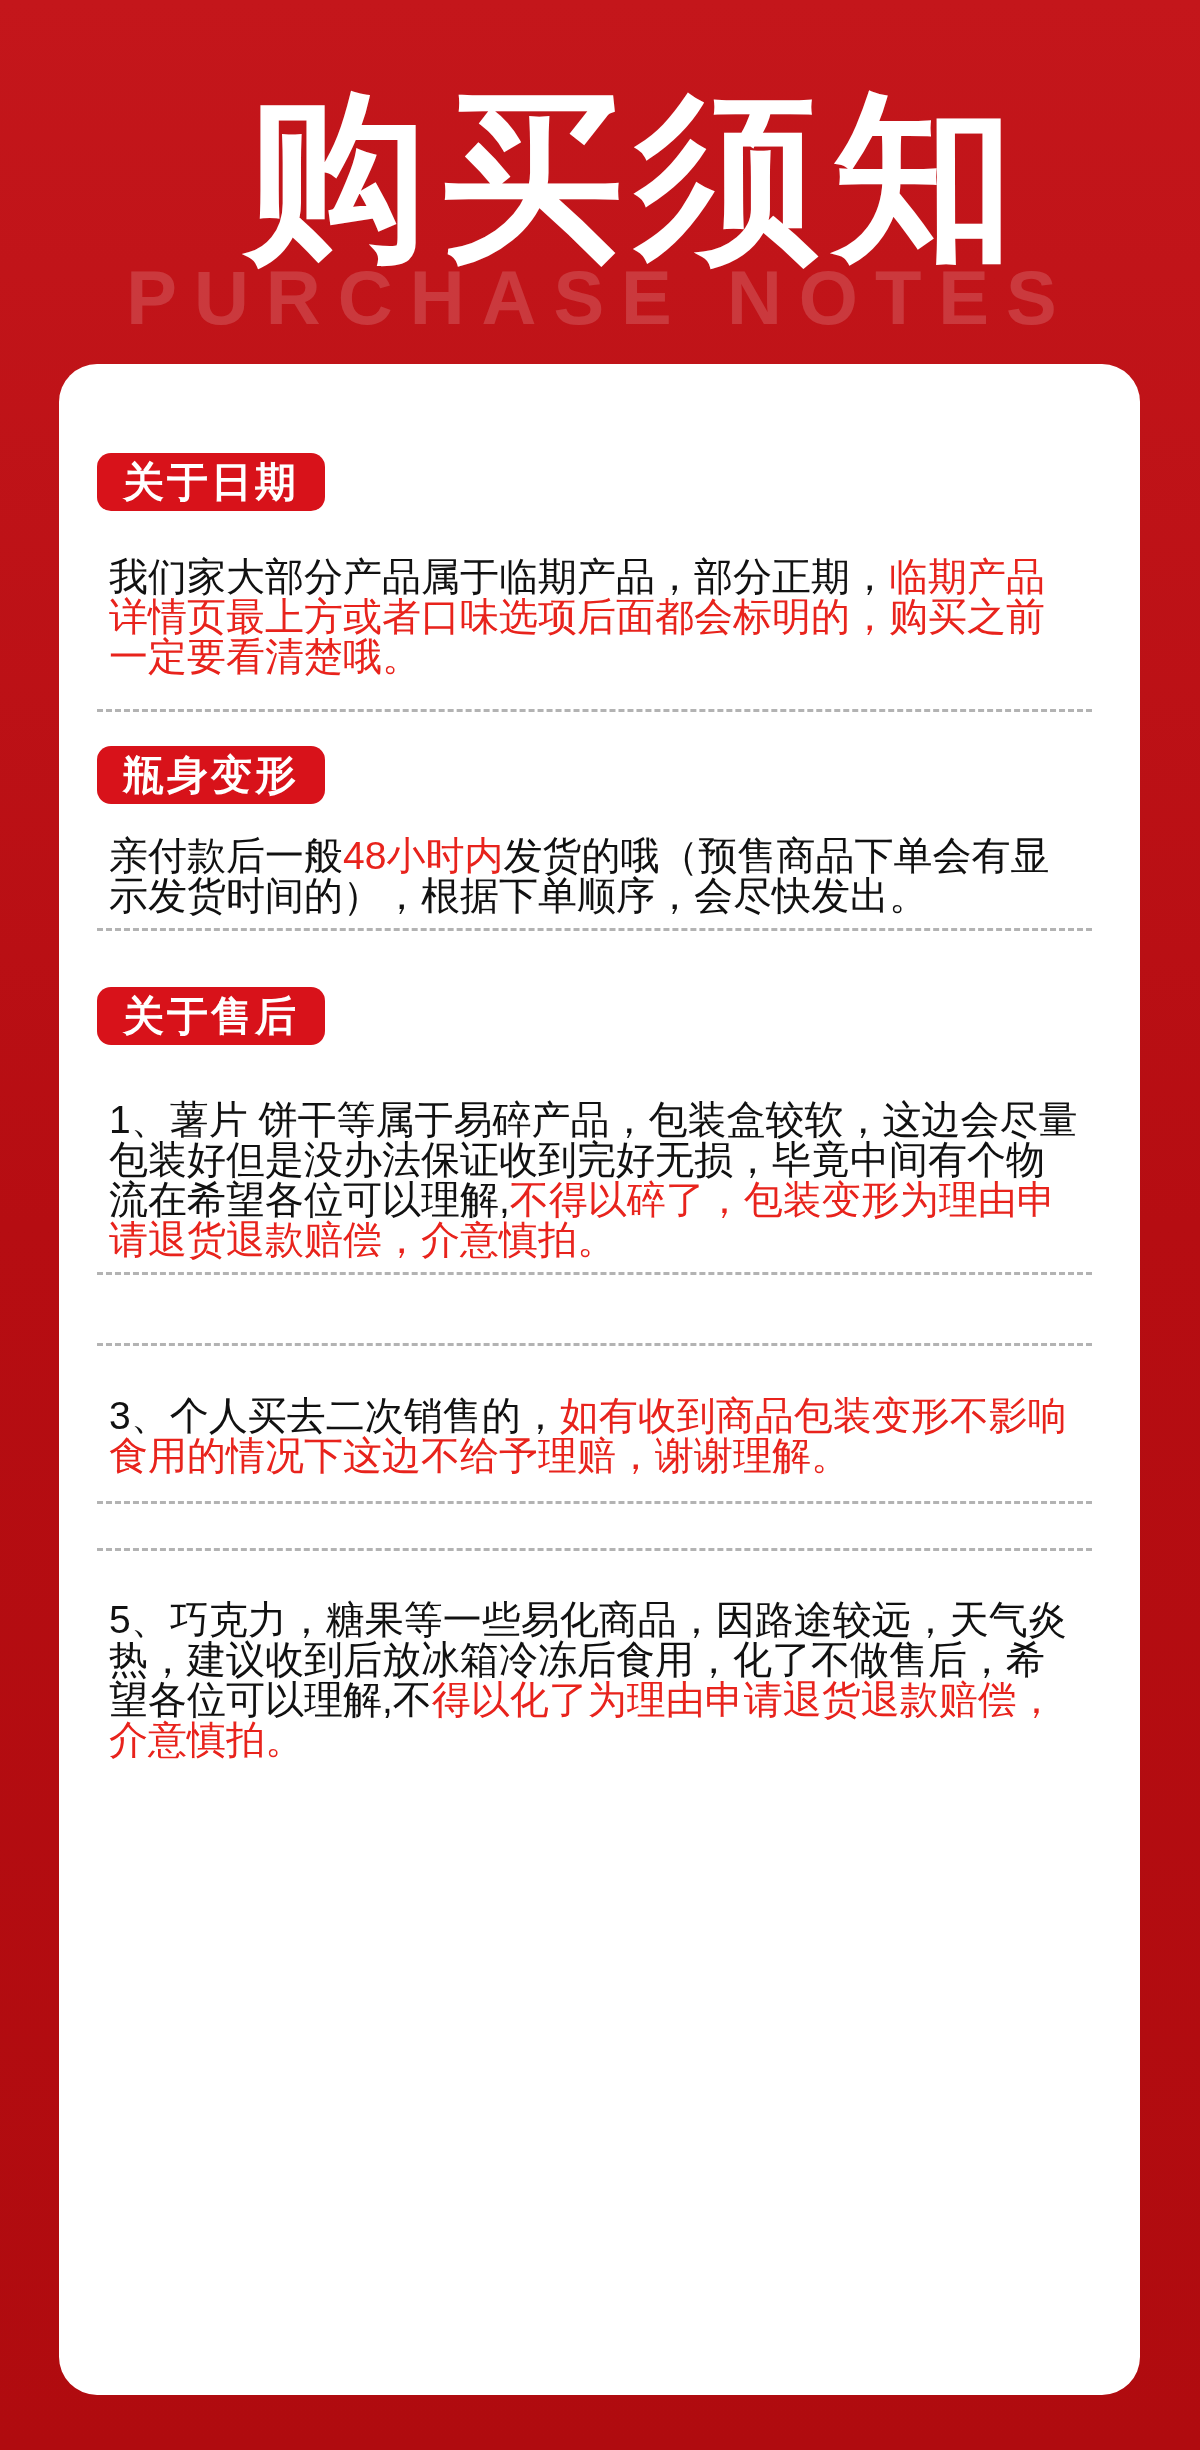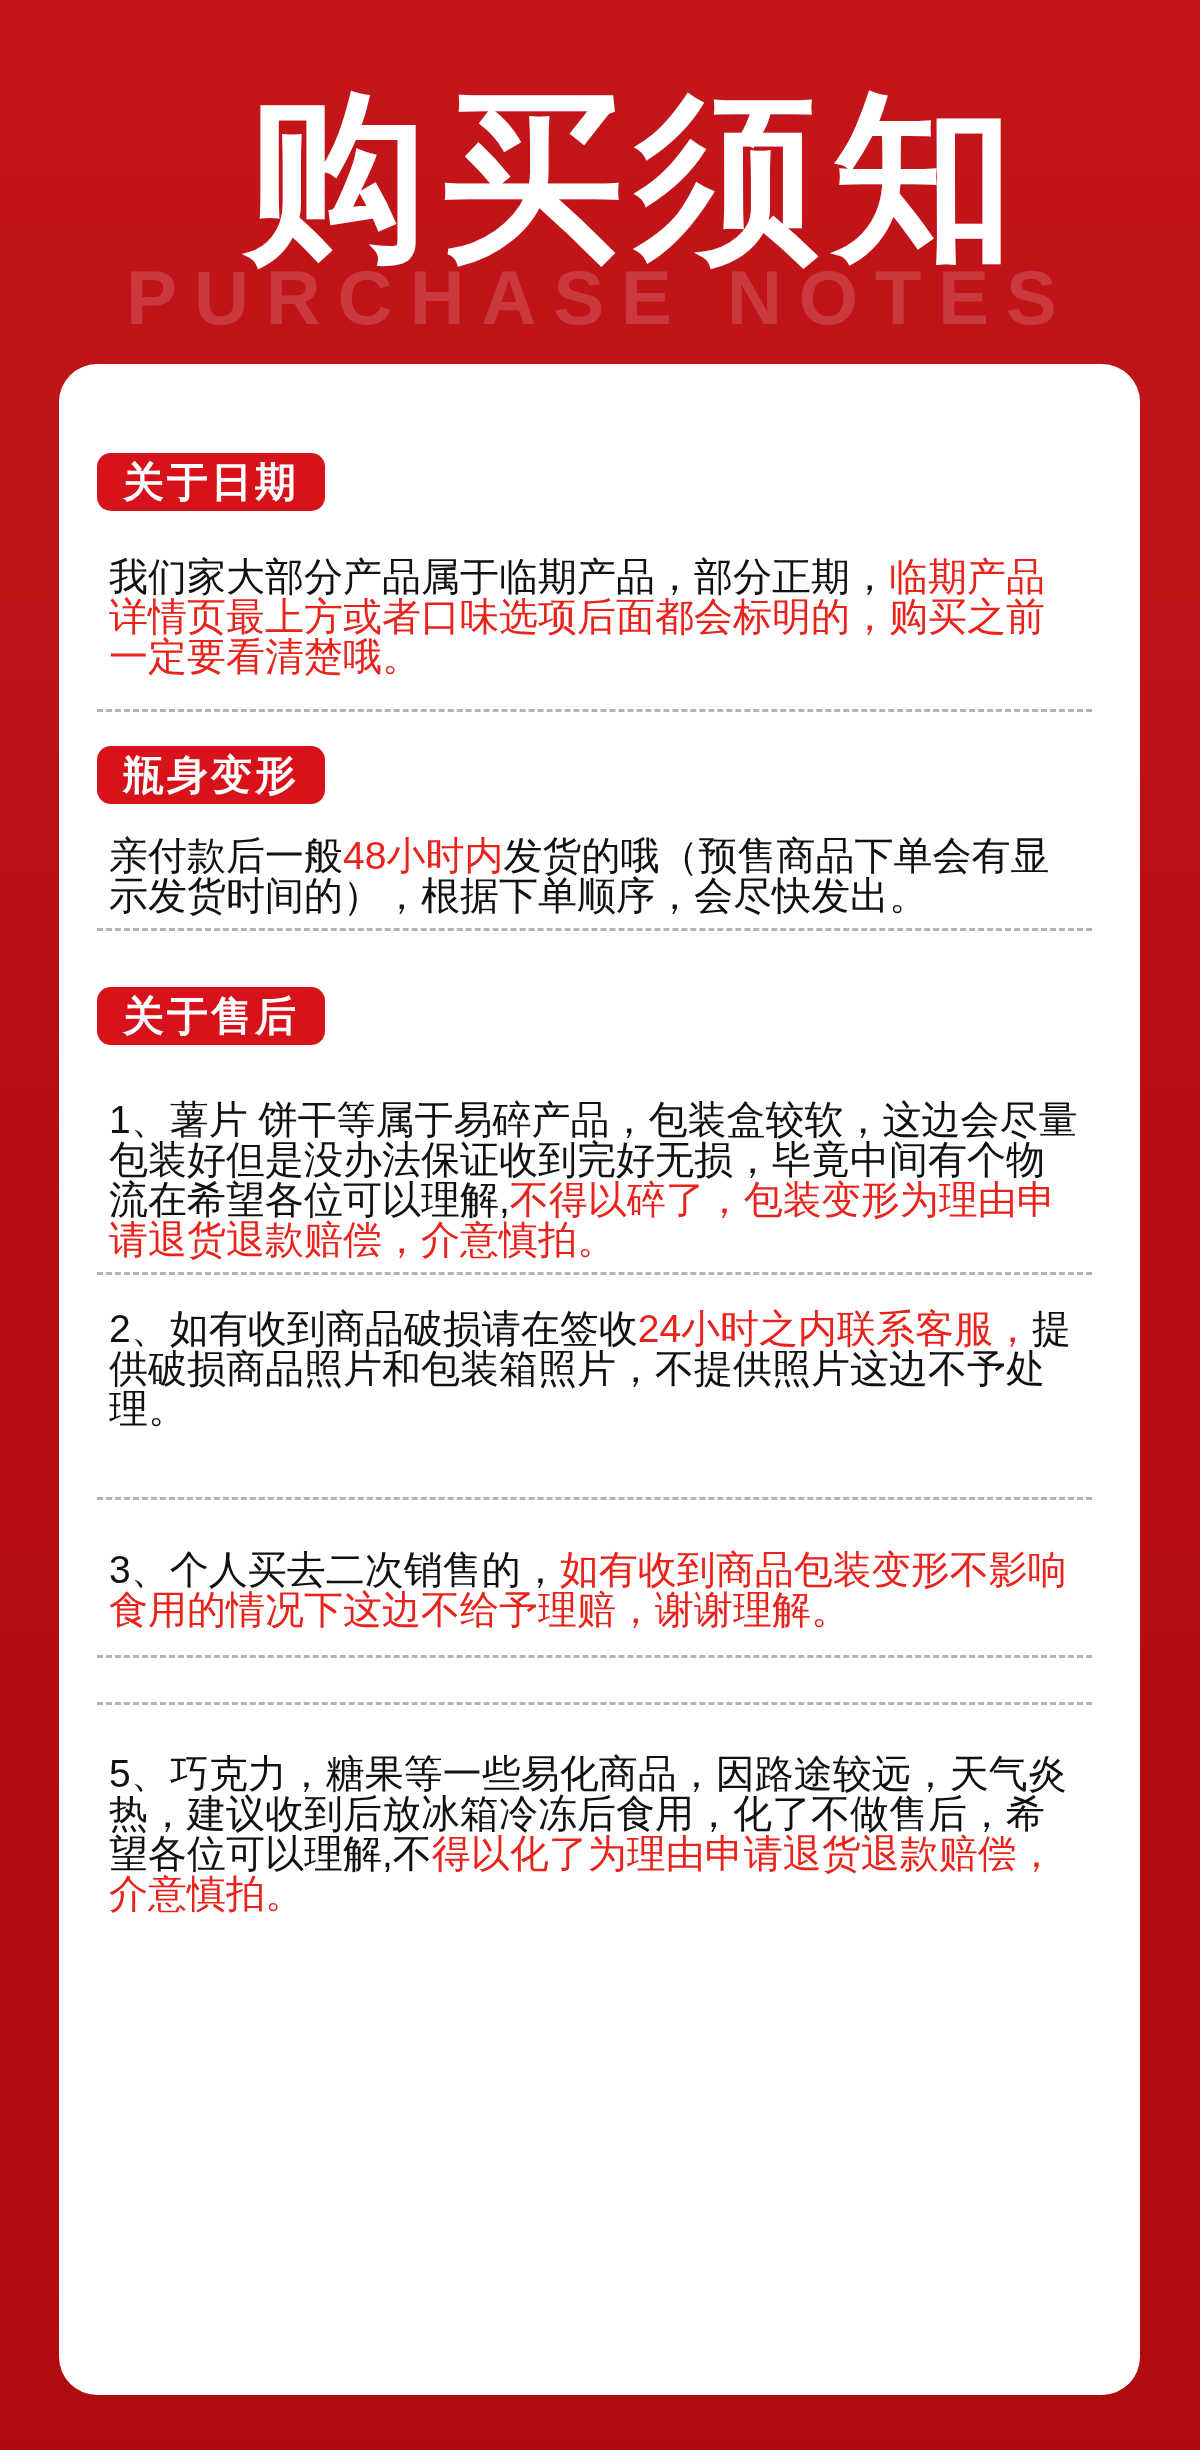--- a/index.html
+++ b/index.html
@@ -56,21 +56,20 @@
   <p class="para" style="margin-top:32px"><span class="seg-black">亲付款后一般</span><span class="seg-red">48小时内</span><span class="seg-black">发货的哦（预售商品下单会有显示发货时间的），根据下单顺序，会尽快发出。</span></p>
 
   <div class="divider" style="margin-top:10px"></div>
 
   <div class="badge" style="margin-top:56px">关于售后</div>
 
   <p class="para" style="margin-top:55px"><span class="seg-black">1、薯片 饼干等属于易碎产品，包装盒较软，这边会尽量包装好但是没办法保证收到完好无损，毕竟中间有个物流在希望各位可以理解,</span><span class="seg-red">不得以碎了，包装变形为理由申请退货退款赔偿，介意慎拍。</span></p>
 
   <div class="divider" style="margin-top:12px"></div>
 
-  <p class="para" style="margin-top:34px"><span class="seg-black">2、如有收到商品破损请在签收</span><span class="seg-red">24小时之内联系客服，</span><span class="seg-black">提供破损商品照片和包装箱照片，不提供照片这边不予处理。</span></p>
 
   <div class="divider" style="margin-top:68px"></div>
 
   <p class="para" style="margin-top:50px"><span class="seg-black">3、个人买去二次销售的，</span><span class="seg-red">如有收到商品包装变形不影响食用的情况下这边不给予理赔，谢谢理解。</span></p>
 
   <div class="divider" style="margin-top:25px"></div>
 
 
   <div class="divider" style="margin-top:44px"></div>
 

